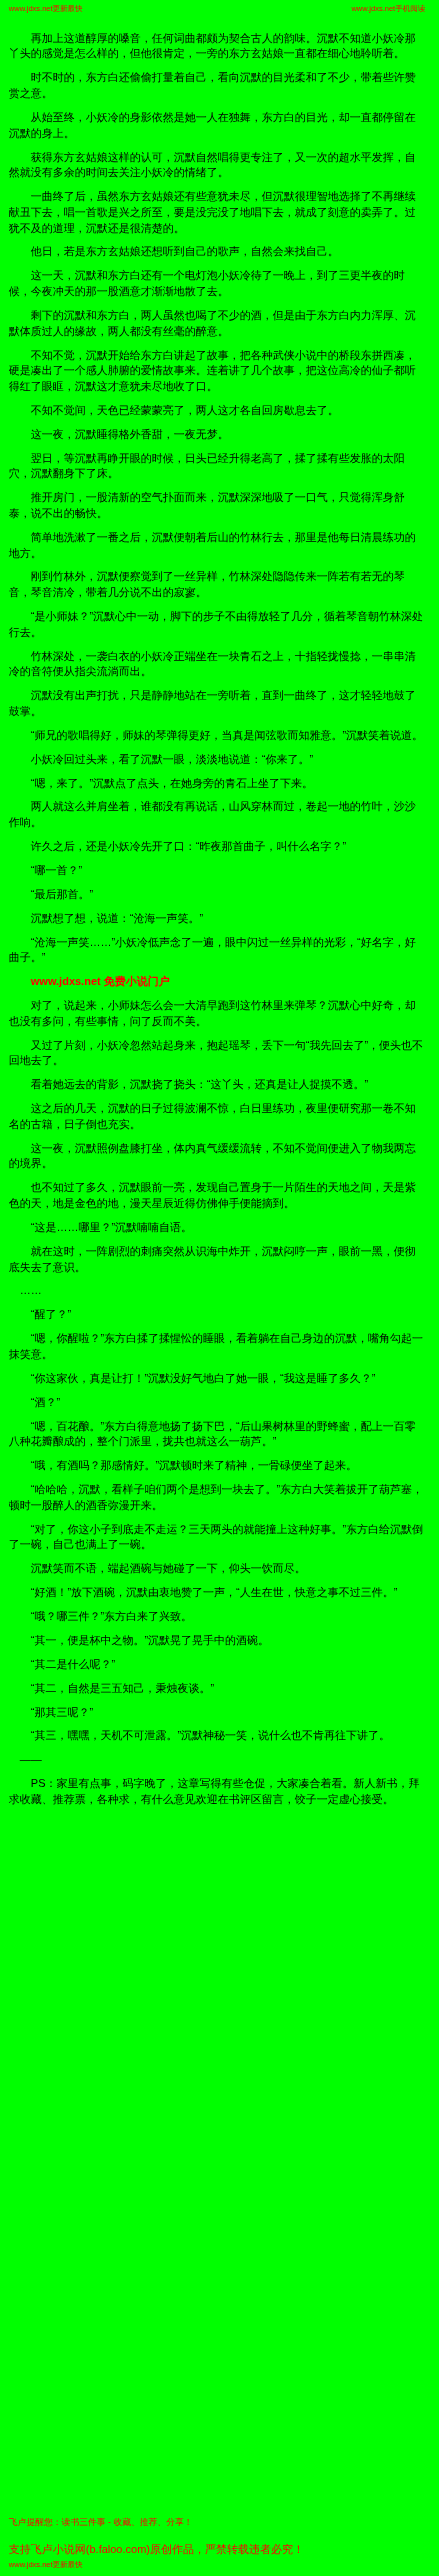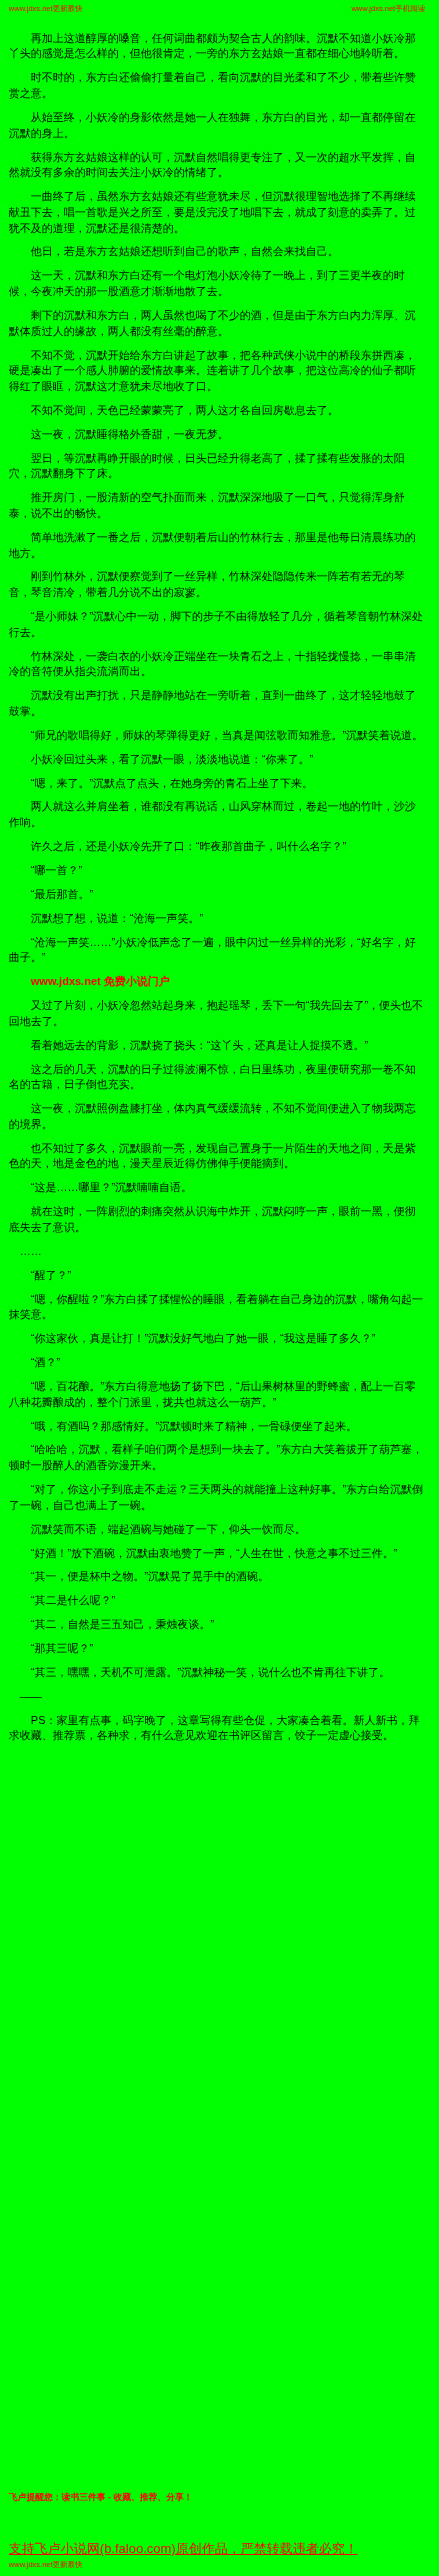--- a/index.html
+++ b/index.html
@@ -43,28 +43,27 @@
     font-weight: bold;
   }
   .para.sep { text-indent: 1em; }
   .footer {
     margin-top: 16.3px;
   }
   .footer-line {
     font-size: 8.8px;
     line-height: 15px;
     margin: 6.3px 0;
-    font-weight: bold;
+    font-weight: normal;
   }
   .footer-copy {
-    font-size: 13px;
+    font-size: 11px;
     line-height: 14px;
-    margin-top: 37px;
+    margin-top: 12px;
     color: #ff0000;
-    text-decoration: underline;
   }
   .site-link {
     display: inline-block;
     font-size: 7.5px;
     margin-top: 3.8px;
   }
 </style>
 </head>
 <body>
 
@@ -97,38 +96,40 @@
       <p class="para">“师兄的歌唱得好，师妹的琴弹得更好，当真是闻弦歌而知雅意。”沉默笑着说道。</p>
       <p class="para">小妖冷回过头来，看了沉默一眼，淡淡地说道：“你来了。”</p>
       <p class="para">“嗯，来了。”沉默点了点头，在她身旁的青石上坐了下来。</p>
       <p class="para">两人就这么并肩坐着，谁都没有再说话，山风穿林而过，卷起一地的竹叶，沙沙作响。</p>
       <p class="para">许久之后，还是小妖冷先开了口：“昨夜那首曲子，叫什么名字？”</p>
       <p class="para">“哪一首？”</p>
       <p class="para">“最后那首。”</p>
       <p class="para">沉默想了想，说道：“沧海一声笑。”</p>
       <p class="para">“沧海一声笑……”小妖冷低声念了一遍，眼中闪过一丝异样的光彩，“好名字，好曲子。”</p>
       <p class="para red-link">www.jdxs.net 免费小说门户</p>
+      <p class="para">对了，说起来，小师妹怎么会一大清早跑到这竹林里来弹琴？沉默心中好奇，却也没有多问，有些事情，问了反而不美。</p>
       <p class="para">又过了片刻，小妖冷忽然站起身来，抱起瑶琴，丢下一句“我先回去了”，便头也不回地去了。</p>
       <p class="para">看着她远去的背影，沉默挠了挠头：“这丫头，还真是让人捉摸不透。”</p>
       <p class="para">这之后的几天，沉默的日子过得波澜不惊，白日里练功，夜里便研究那一卷不知名的古籍，日子倒也充实。</p>
       <p class="para">这一夜，沉默照例盘膝打坐，体内真气缓缓流转，不知不觉间便进入了物我两忘的境界。</p>
       <p class="para">也不知过了多久，沉默眼前一亮，发现自己置身于一片陌生的天地之间，天是紫色的天，地是金色的地，漫天星辰近得仿佛伸手便能摘到。</p>
       <p class="para">“这是……哪里？”沉默喃喃自语。</p>
       <p class="para">就在这时，一阵剧烈的刺痛突然从识海中炸开，沉默闷哼一声，眼前一黑，便彻底失去了意识。</p>
       <p class="para sep">……</p>
       <p class="para">“醒了？”</p>
       <p class="para">“嗯，你醒啦？”东方白揉了揉惺忪的睡眼，看着躺在自己身边的沉默，嘴角勾起一抹笑意。</p>
       <p class="para">“你这家伙，真是让打！”沉默没好气地白了她一眼，“我这是睡了多久？”</p>
       <p class="para">“酒？”</p>
       <p class="para">“嗯，百花酿。”东方白得意地扬了扬下巴，“后山果树林里的野蜂蜜，配上一百零八种花瓣酿成的，整个门派里，拢共也就这么一葫芦。”</p>
       <p class="para">“哦，有酒吗？那感情好。”沉默顿时来了精神，一骨碌便坐了起来。</p>
       <p class="para">“哈哈哈，沉默，看样子咱们两个是想到一块去了。”东方白大笑着拔开了葫芦塞，顿时一股醉人的酒香弥漫开来。</p>
       <p class="para">“对了，你这小子到底走不走运？三天两头的就能撞上这种好事。”东方白给沉默倒了一碗，自己也满上了一碗。</p>
       <p class="para">沉默笑而不语，端起酒碗与她碰了一下，仰头一饮而尽。</p>
       <p class="para">“好酒！”放下酒碗，沉默由衷地赞了一声，“人生在世，快意之事不过三件。”</p>
+      <p class="para">“哦？哪三件？”东方白来了兴致。</p>
       <p class="para">“其一，便是杯中之物。”沉默晃了晃手中的酒碗。</p>
       <p class="para">“其二是什么呢？”</p>
       <p class="para">“其二，自然是三五知己，秉烛夜谈。”</p>
       <p class="para">“那其三呢？”</p>
       <p class="para">“其三，嘿嘿，天机不可泄露。”沉默神秘一笑，说什么也不肯再往下讲了。</p>
       <p class="para sep">——</p>
       <p class="para">PS：家里有点事，码字晚了，这章写得有些仓促，大家凑合着看。新人新书，拜求收藏、推荐票，各种求，有什么意见欢迎在书评区留言，饺子一定虚心接受。</p>
     </div>
 
   <div class="footer">

